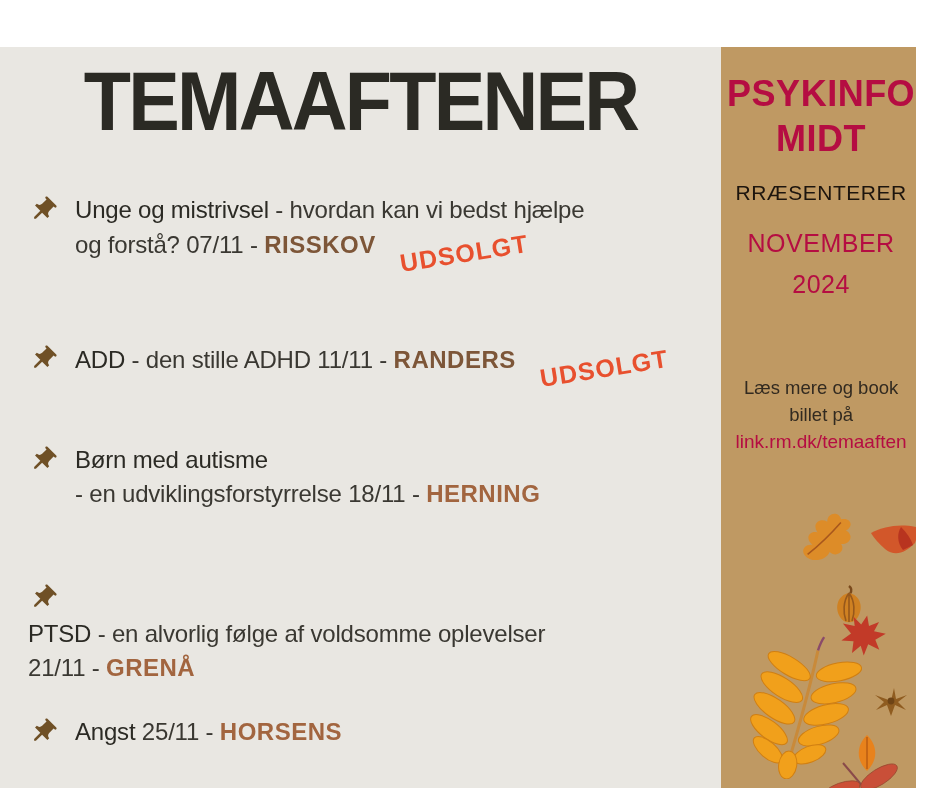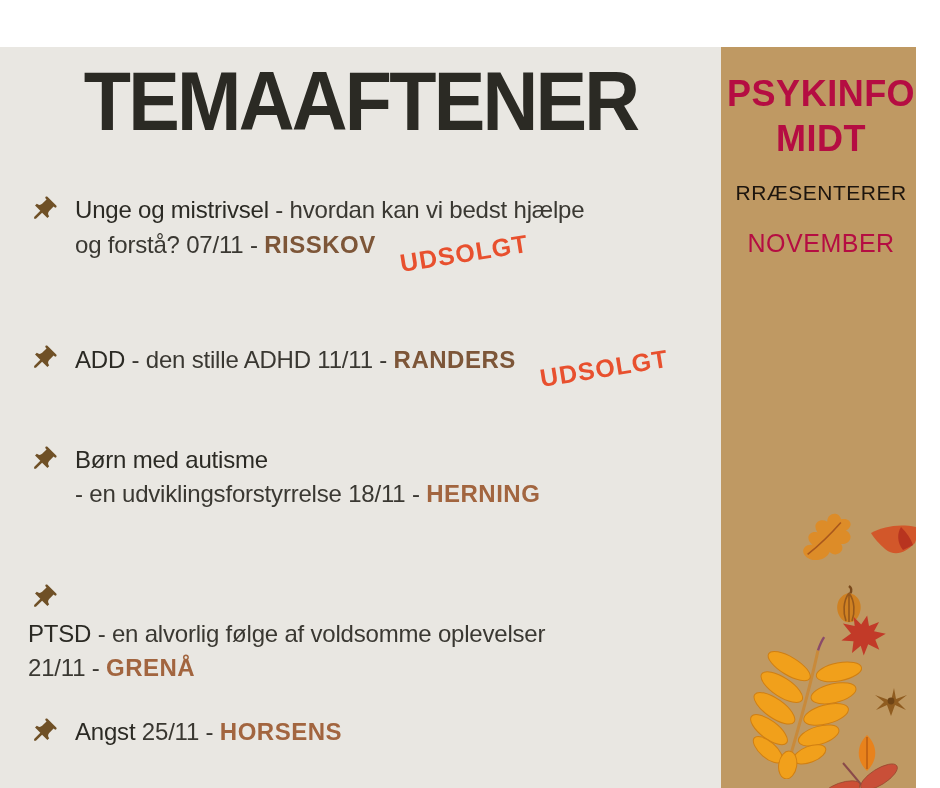--- a/index.html
+++ b/index.html
@@ -119,20 +119,26 @@
   </div>
 
   <aside class="sidebar">
     <div class="block brand">
       <div>PSYKINFO</div>
       <div>MIDT</div>
     </div>
     <div class="block presents">RRÆSENTERER</div>
     <div class="block month">
       <div>NOVEMBER</div>
+      <div>2024</div>
+    </div>
+    <div class="block info">
+      <div>Læs mere og book</div>
+      <div>billet på</div>
+      <a class="sidebar-link">link.rm.dk/temaaften</a>
     </div>
 
     <div class="decor">
 
       <svg style="left:76px;top:464px;" width="62" height="52" viewBox="0 0 62 52">
         <g transform="rotate(-14 31 26)">
           <path fill="#dd8c28" d="M4,38 C1,31 9,27 14,30 C8,22 14,15 22,19 C18,9 28,5 34,11 C36,2 48,3 48,12 C58,12 59,22 50,24 C57,30 51,39 42,36 C45,45 33,48 29,41 C23,49 8,47 4,38 Z"></path>
           <path stroke="#a8571c" stroke-width="1.6" fill="none" d="M7,38 C20,32 34,24 47,15"></path>
         </g>
       </svg>

